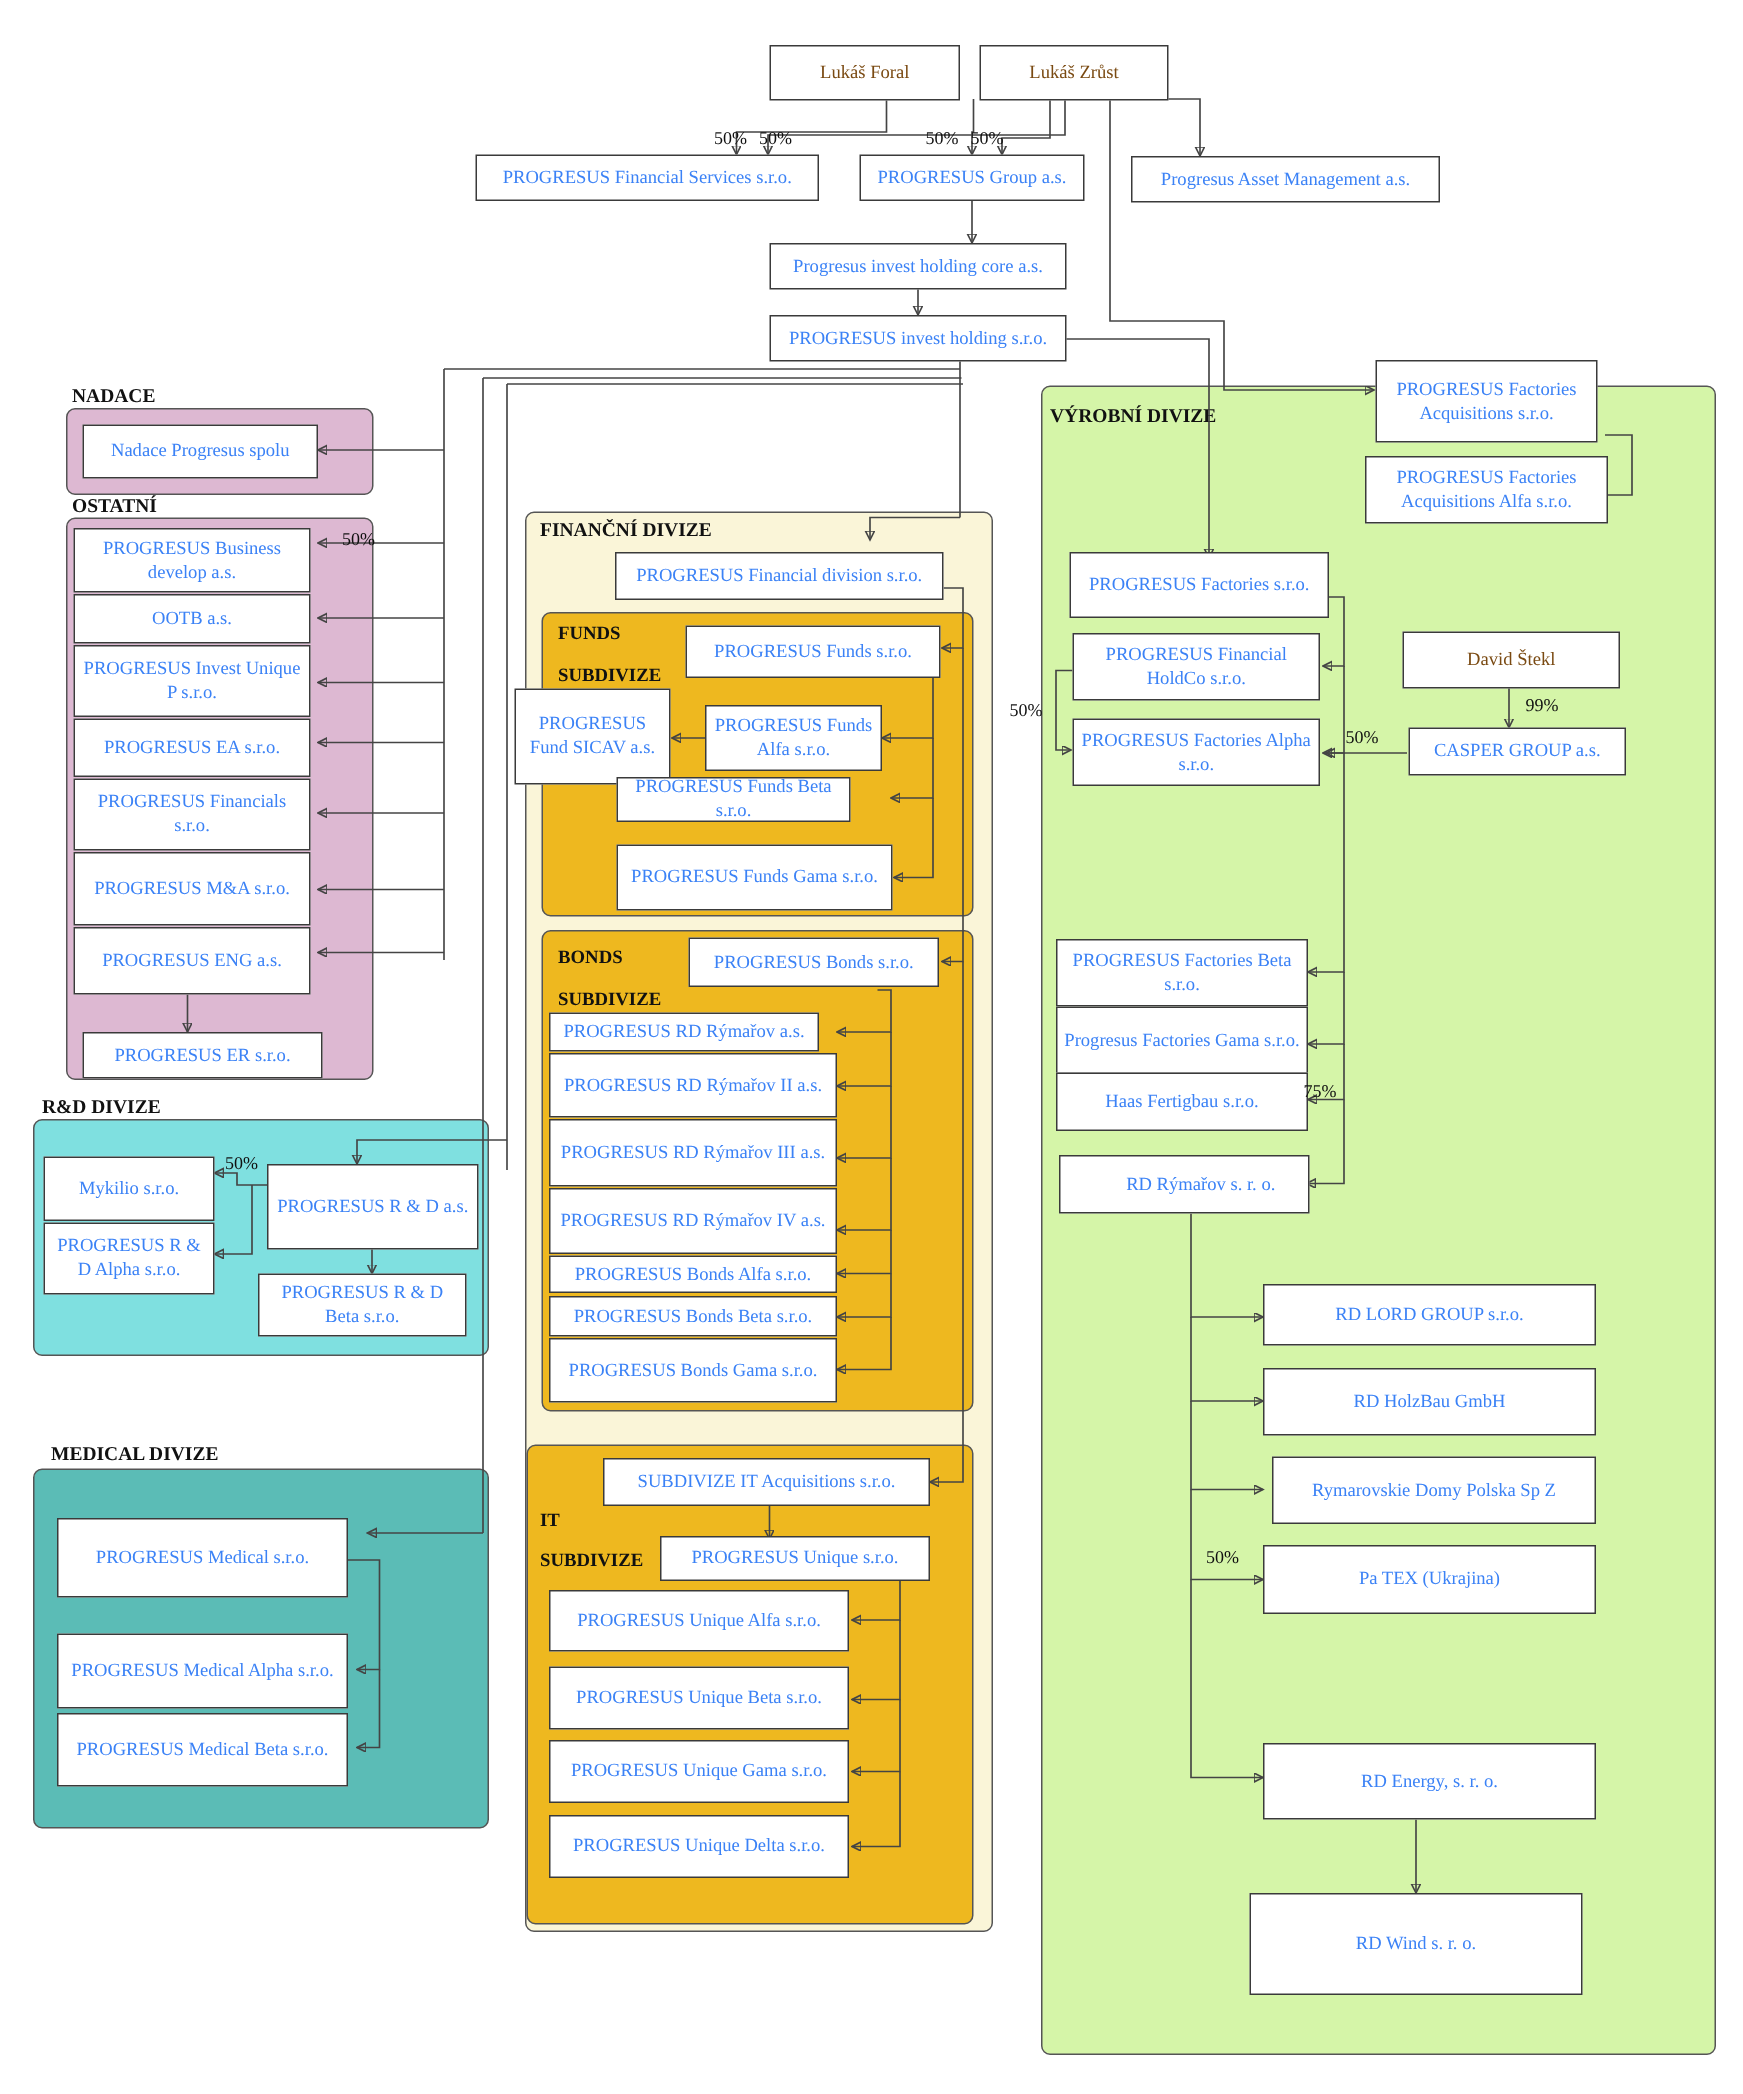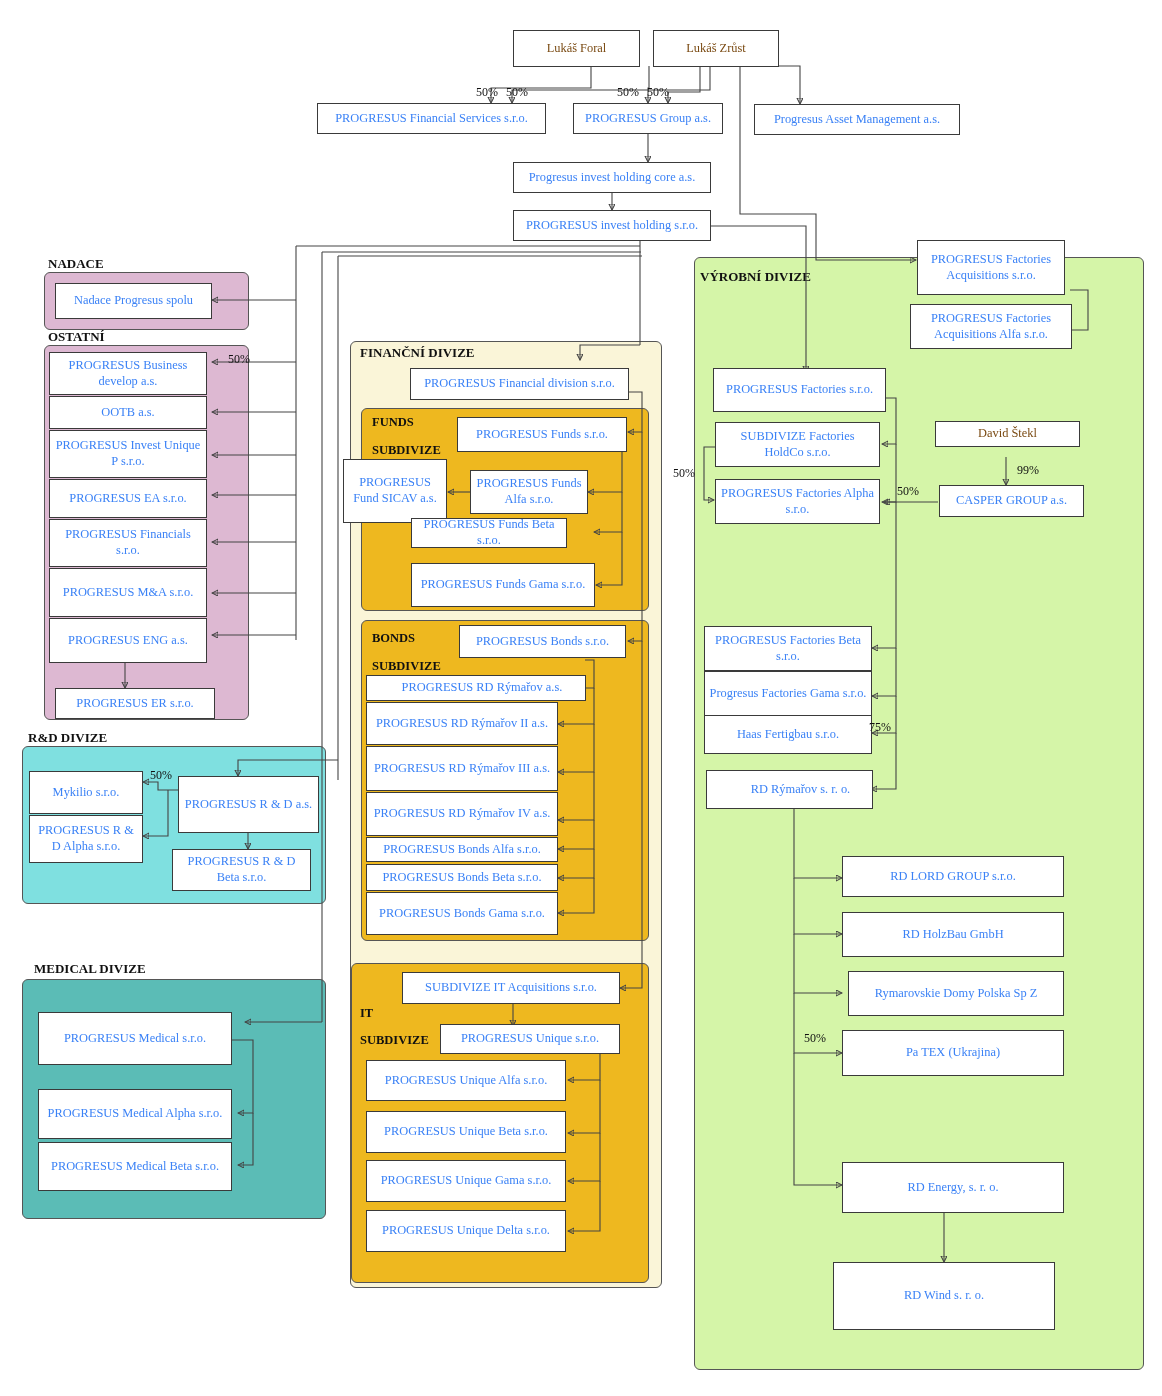--- a/index.html
+++ b/index.html
@@ -187,43 +187,43 @@
 
   <div class="node" style="left:410px;top:368px;width:219px;height:32px;">PROGRESUS Financial division s.r.o.</div>
 
   <div class="node" style="left:457px;top:417px;width:170px;height:35px;">PROGRESUS Funds s.r.o.</div>
   <div class="node" style="left:343px;top:459px;width:104px;height:64px;">PROGRESUS Fund SICAV a.s.</div>
   <div class="node" style="left:470px;top:470px;width:118px;height:44px;">PROGRESUS Funds Alfa s.r.o.</div>
   <div class="node" style="left:411px;top:518px;width:156px;height:30px;">PROGRESUS Funds Beta s.r.o.</div>
   <div class="node" style="left:411px;top:563px;width:184px;height:44px;">PROGRESUS Funds Gama s.r.o.</div>
 
   <div class="node" style="left:459px;top:625px;width:167px;height:33px;">PROGRESUS Bonds s.r.o.</div>
-  <div class="node" style="left:366px;top:675px;width:220px;height:26px;padding-left:16px;">PROGRESUS RD Rýmařov a.s.</div>
+  <div class="node" style="left:366px;top:675px;width:180px;height:26px;">PROGRESUS RD Rýmařov a.s.</div>
   <div class="node" style="left:366px;top:702px;width:192px;height:43px;">PROGRESUS RD Rýmařov II a.s.</div>
   <div class="node" style="left:366px;top:746px;width:192px;height:45px;">PROGRESUS RD Rýmařov III a.s.</div>
   <div class="node" style="left:366px;top:792px;width:192px;height:44px;">PROGRESUS RD Rýmařov IV a.s.</div>
   <div class="node" style="left:366px;top:837px;width:192px;height:25px;">PROGRESUS Bonds Alfa s.r.o.</div>
   <div class="node" style="left:366px;top:864px;width:192px;height:27px;">PROGRESUS Bonds Beta s.r.o.</div>
   <div class="node" style="left:366px;top:892px;width:192px;height:43px;">PROGRESUS Bonds Gama s.r.o.</div>
 
   <div class="node" style="left:402px;top:972px;width:218px;height:32px;">SUBDIVIZE IT Acquisitions s.r.o.</div>
   <div class="node" style="left:440px;top:1024px;width:180px;height:30px;">PROGRESUS Unique s.r.o.</div>
   <div class="node" style="left:366px;top:1060px;width:200px;height:41px;">PROGRESUS Unique Alfa s.r.o.</div>
   <div class="node" style="left:366px;top:1111px;width:200px;height:42px;">PROGRESUS Unique Beta s.r.o.</div>
   <div class="node" style="left:366px;top:1160px;width:200px;height:42px;">PROGRESUS Unique Gama s.r.o.</div>
   <div class="node" style="left:366px;top:1210px;width:200px;height:42px;">PROGRESUS Unique Delta s.r.o.</div>
 
   <div class="node" style="left:917px;top:240px;width:148px;height:55px;">PROGRESUS Factories Acquisitions s.r.o.</div>
   <div class="node" style="left:910px;top:304px;width:162px;height:45px;">PROGRESUS Factories Acquisitions Alfa s.r.o.</div>
 
   <div class="node" style="left:713px;top:368px;width:173px;height:44px;">PROGRESUS Factories s.r.o.</div>
-  <div class="node" style="left:715px;top:422px;width:165px;height:45px;">SUBDIVIZE Factories HoldCo s.r.o.</div>
+  <div class="node" style="left:715px;top:422px;width:165px;height:45px;">PROGRESUS Financial HoldCo s.r.o.</div>
   <div class="node" style="left:715px;top:479px;width:165px;height:45px;">PROGRESUS Factories Alpha s.r.o.</div>
 
-  <div class="node person" style="left:935px;top:421px;width:145px;height:26px;">David Štekl</div>
+  <div class="node person" style="left:935px;top:421px;width:145px;height:38px;">David Štekl</div>
   <div class="node" style="left:939px;top:485px;width:145px;height:32px;">CASPER GROUP a.s.</div>
 
   <div class="node" style="left:704px;top:626px;width:168px;height:45px;">PROGRESUS Factories Beta s.r.o.</div>
   <div class="node" style="left:704px;top:671px;width:168px;height:45px;">Progresus Factories Gama s.r.o.</div>
   <div class="node" style="left:704px;top:715px;width:168px;height:39px;">Haas Fertigbau s.r.o.</div>
   <div class="node" style="left:706px;top:770px;width:167px;height:39px;padding-left:26px;">RD Rýmařov s. r. o.</div>
 
   <div class="node" style="left:842px;top:856px;width:222px;height:41px;">RD LORD GROUP s.r.o.</div>
   <div class="node" style="left:842px;top:912px;width:222px;height:45px;">RD HolzBau GmbH</div>
   <div class="node" style="left:848px;top:971px;width:216px;height:45px;">Rymarovskie Domy Polska Sp Z</div>

